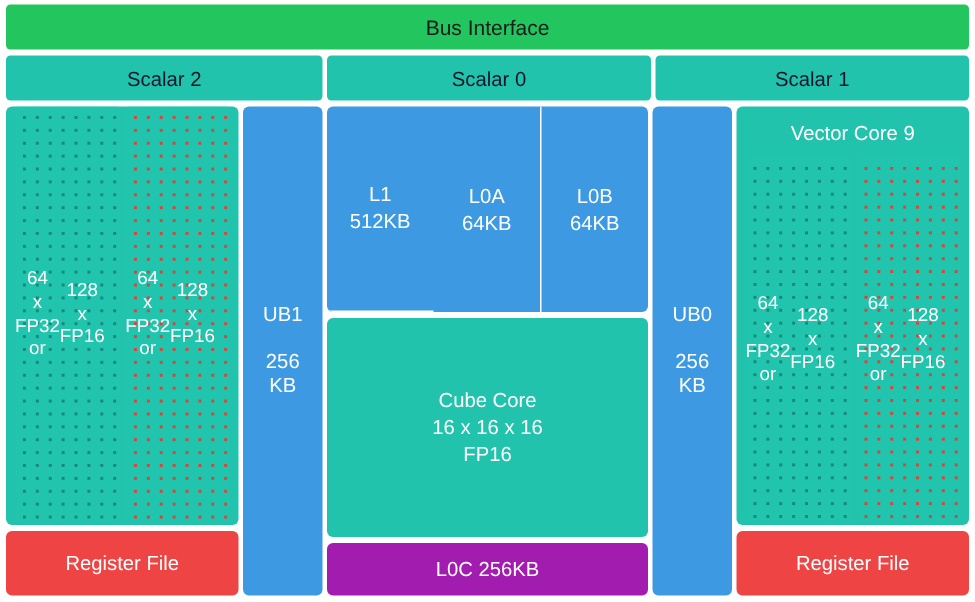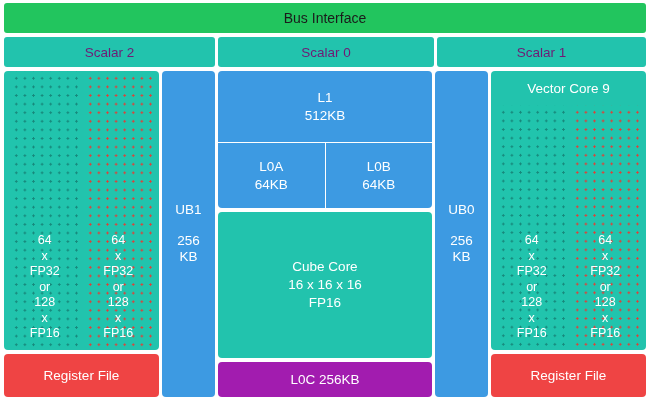--- a/index.html
+++ b/index.html
@@ -33,21 +33,21 @@
   
   .scalar-row{
     height:30px;
     display:flex;
     gap:3px;
     flex:0 0 auto;
   }
   .scalar{
     background:#22c3ad;
     border-radius:3px;
-    color:#701a75;
+    color:#0f172a;
     font-size:13.5px;
     display:flex;align-items:center;justify-content:center;
   }
   .scalar.s2{flex:0 0 211px;}
   .scalar.s0{flex:0 0 216px;}
   .scalar.s1{flex:1 1 auto;}
 
   
   .body-row{
     flex:1 1 auto;
@@ -82,22 +82,22 @@
     flex:1 1 auto;
     display:flex;
     gap:4px;
     padding:0 6px 0 6px;
     min-height:0;
   }
   .lane{
     flex:1 1 0;
     border-radius:2px;
     min-height:0;
-    display:flex;flex-direction:column;
-    align-items:center;justify-content:flex-end;
+    display:flex;flex-direction:row;
+    align-items:center;justify-content:flex-start;
     padding:6px 0;
     color:#ffffff;
     font-size:12.5px;
     line-height:1.18;
     text-align:center;
   }
   .lane.dots-teal{
     background-color:#21c4ad;
     background-image:radial-gradient(#17897c 1.1px, transparent 1.2px);
     background-size:8.6px 8.6px;
@@ -140,21 +140,21 @@
   .center-col{
     flex:1 1 auto;
     display:flex;flex-direction:column;
     gap:4px;
     min-height:0;
   }
   .mem-stack{
     flex:0 0 137px;
     background:#3d9ae2;
     border-radius:4px;
-    display:flex;flex-direction:column;
+    display:flex;flex-direction:row;
     overflow:hidden;
   }
   .l1{
     flex:0 0 71px;
     display:flex;flex-direction:column;
     align-items:center;justify-content:center;
     color:#ffffff;
     font-size:13.5px;
     line-height:1.3;
     border-bottom:1.5px solid #ffffff;

